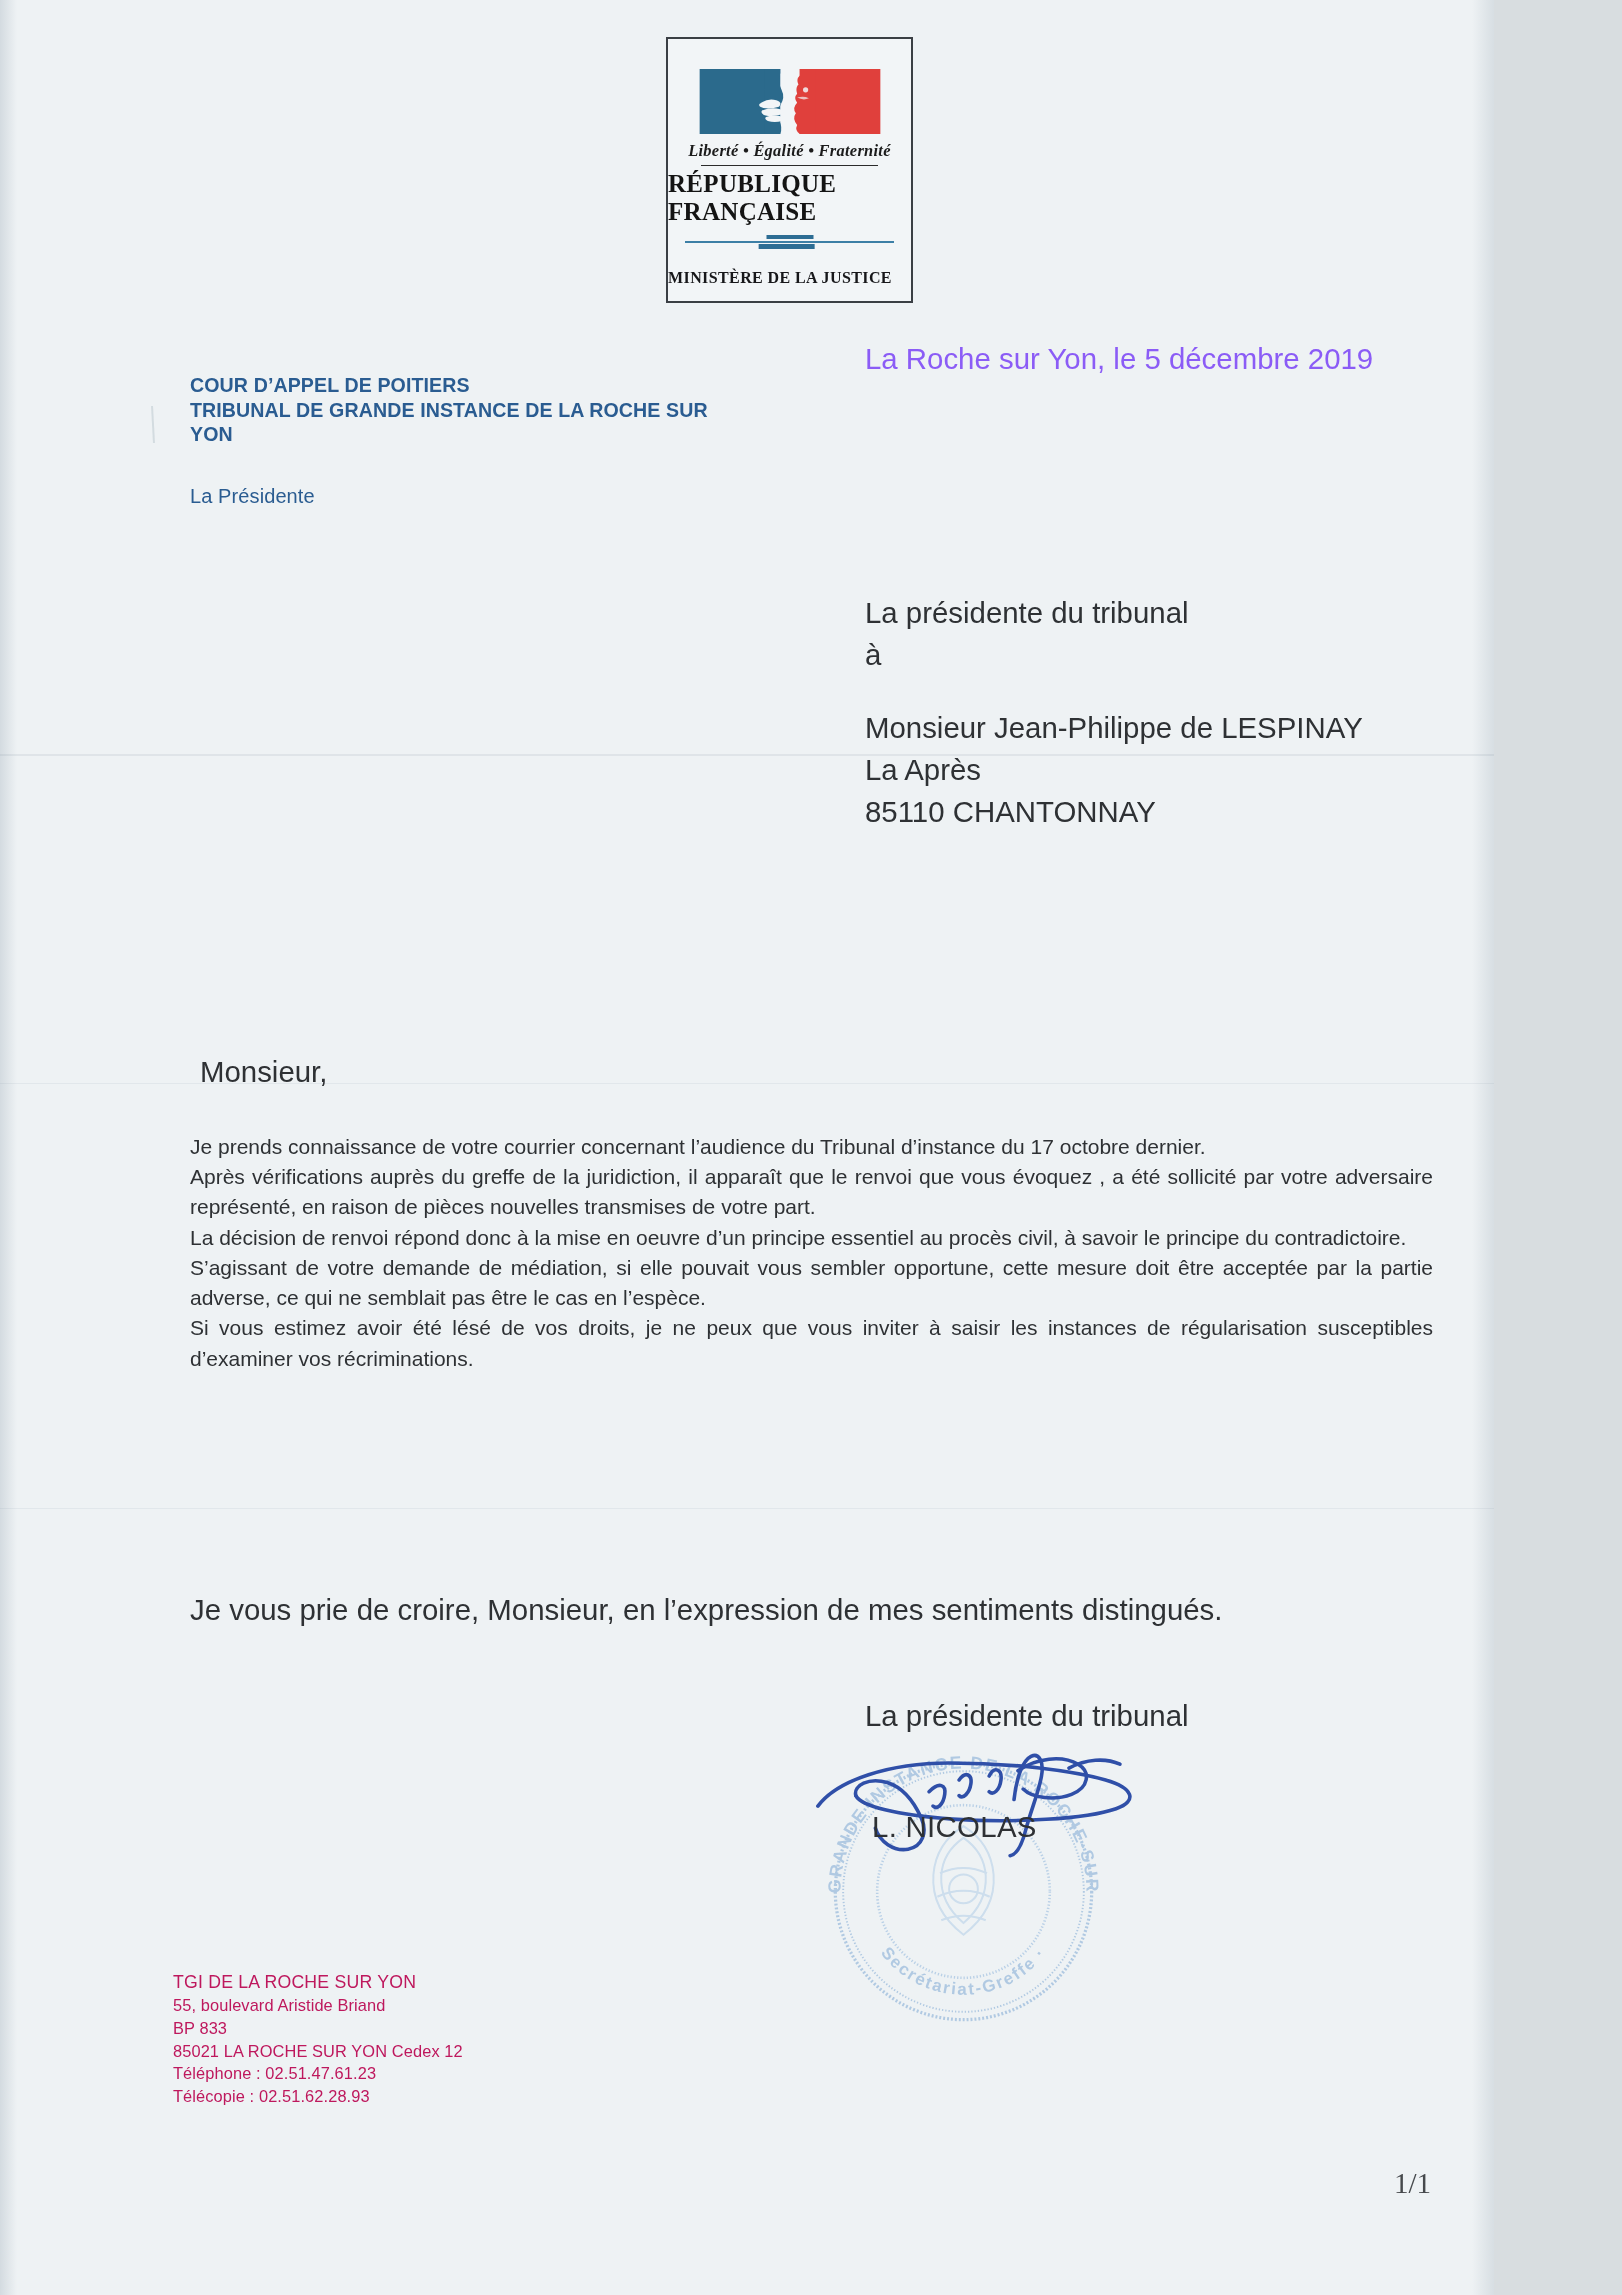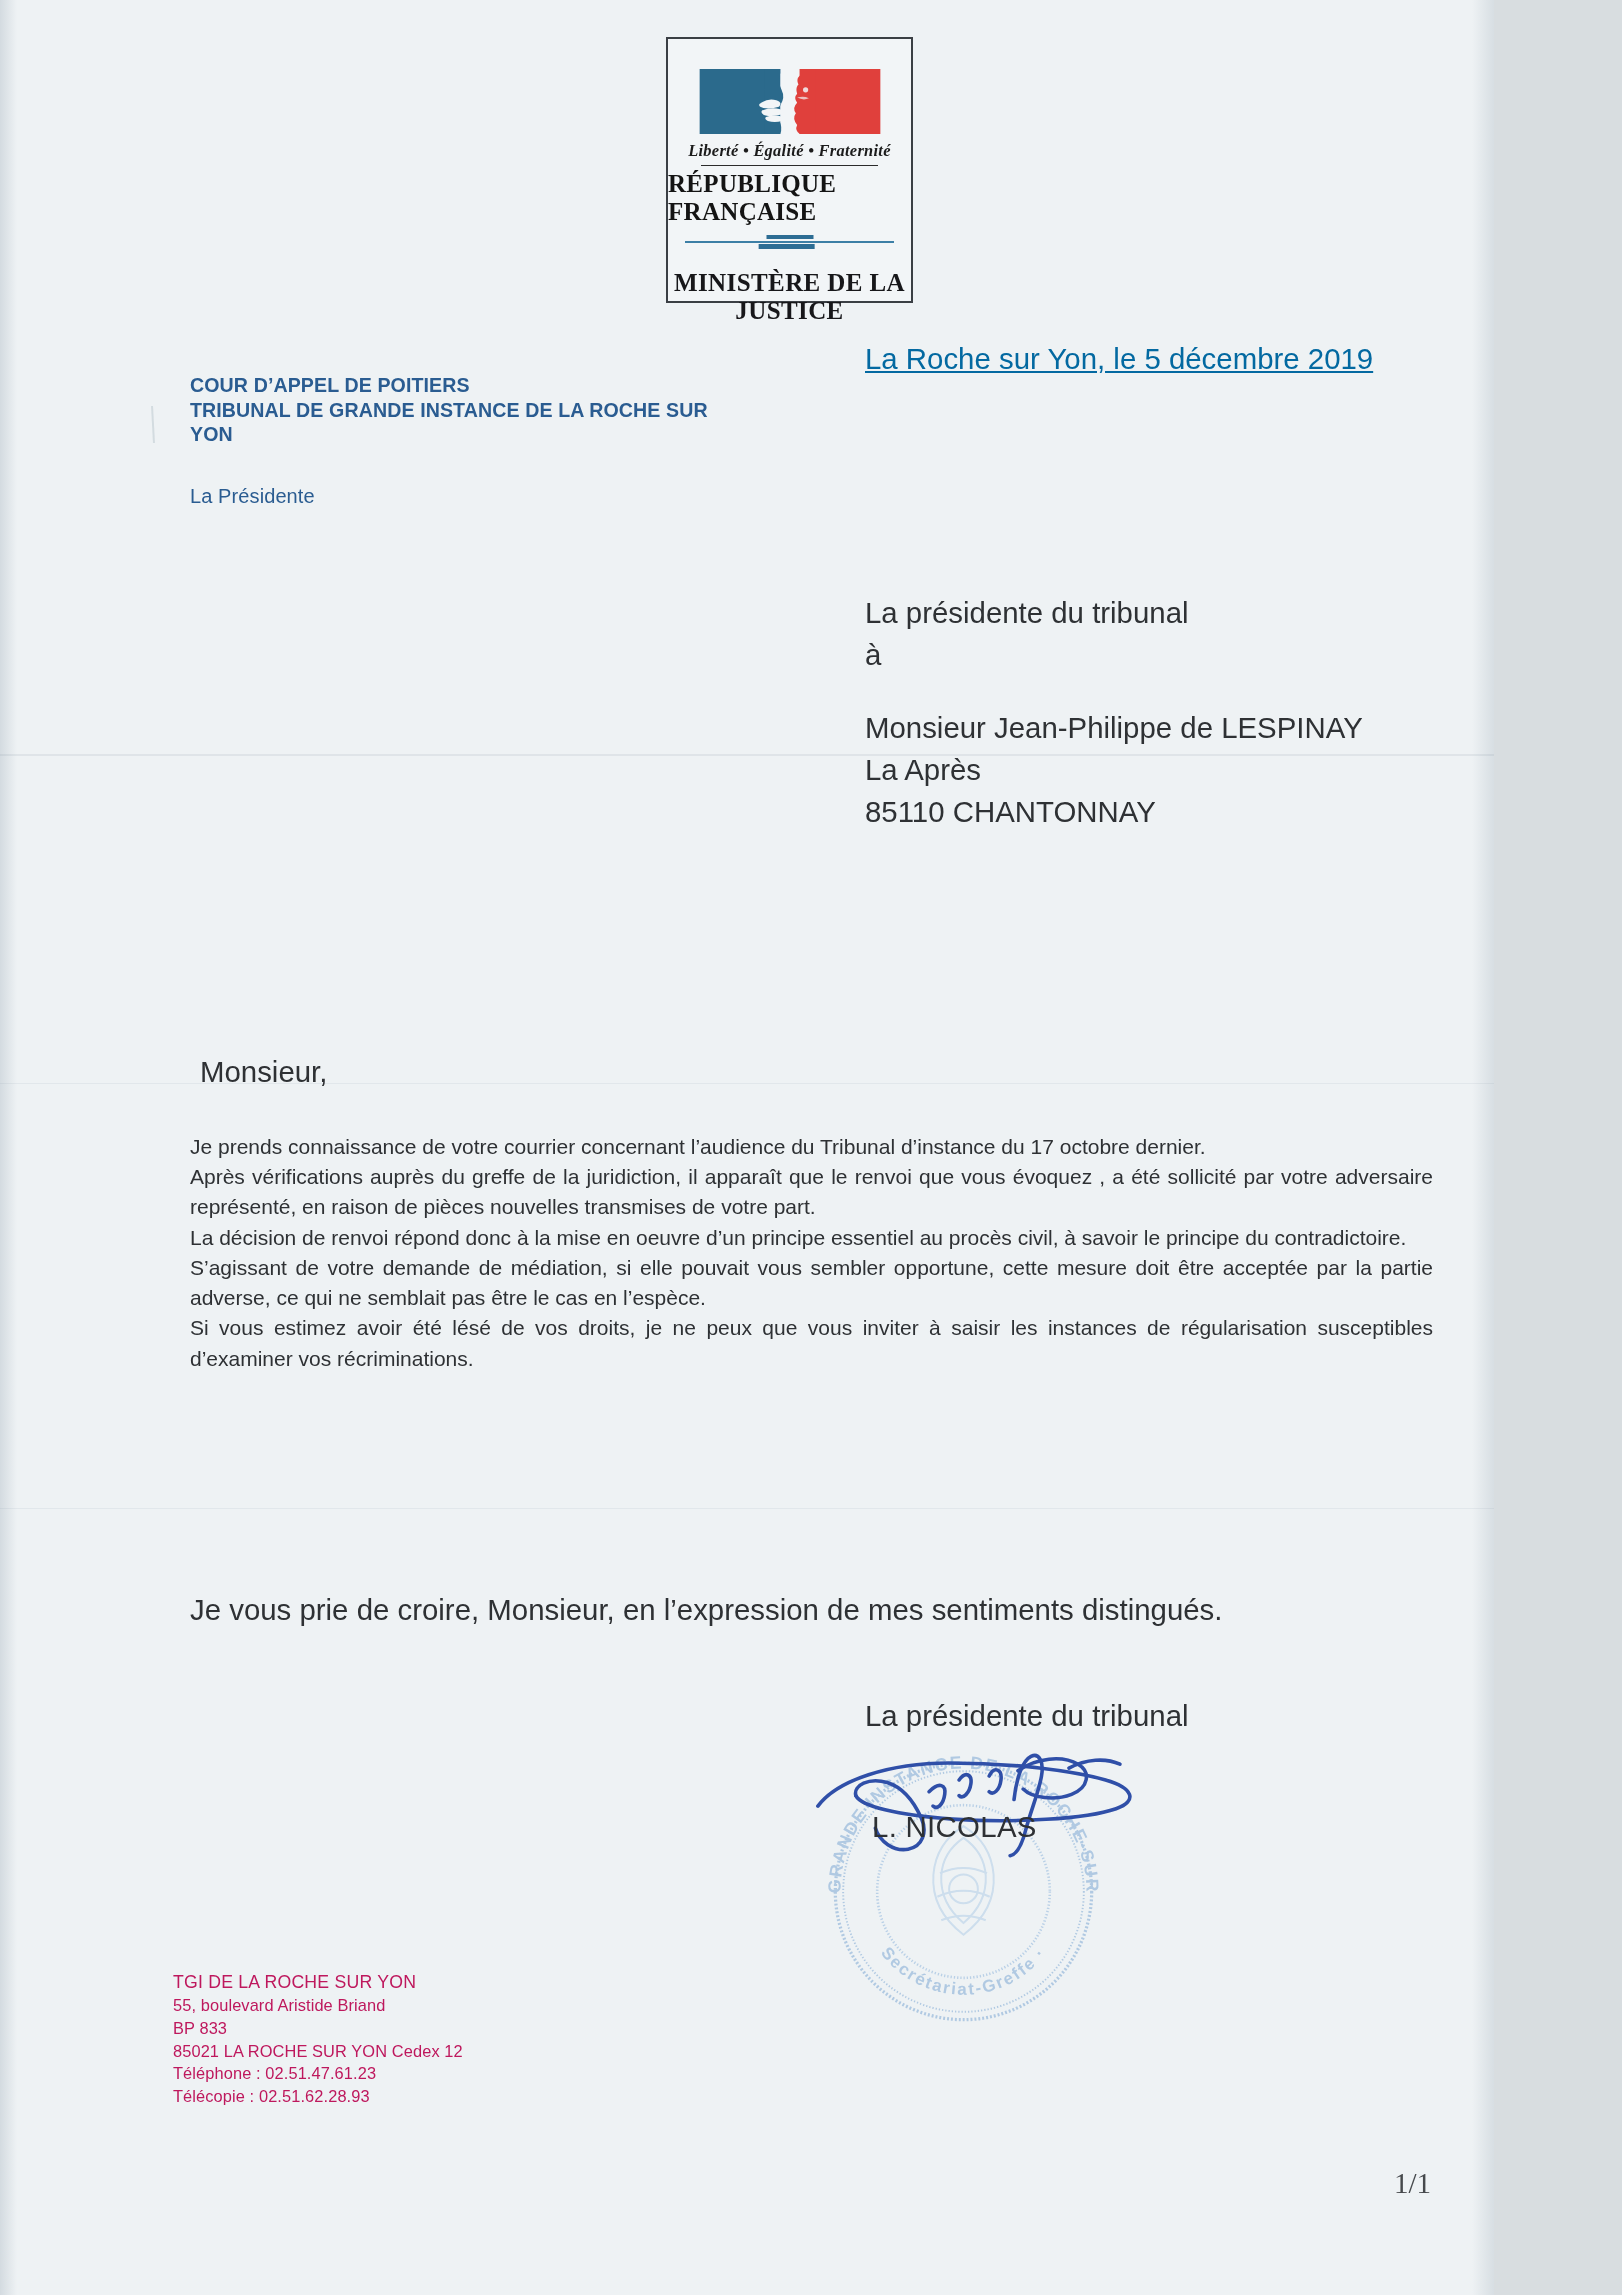--- a/index.html
+++ b/index.html
@@ -132,24 +132,24 @@
     transform: translateX(-56%);
     top: 9.2px;
     width: 56px;
     height: 4.6px;
     background: #2d6d94;
   }
   .logo-ministry {
     position: absolute;
     left: 0; right: 0;
     top: 230px;
-    text-align: center;
+    text-align: left;
     font-family: "Liberation Serif", serif;
     font-weight: 700;
-    font-size: 25px;
+    font-size: 16px;
     letter-spacing: 0.4px;
     color: #17171a;
   }
 
   
   .letterhead {
     position: absolute;
     left: 190px;
     top: 373px;
     width: 589px;
@@ -165,23 +165,22 @@
     font-size: 20px;
     letter-spacing: 0.1px;
   }
 
   
   .dateline {
     position: absolute;
     left: 865px;
     top: 342px;
     font-size: 29.4px;
-    color: #0369a1;
+    color: #8b5cf6;
     white-space: nowrap;
-    text-decoration: underline;
   }
 
   
   .addr-from {
     position: absolute;
     left: 865px;
     top: 592px;
     font-size: 29.4px;
     line-height: 1.42;
     color: #2e3134;

